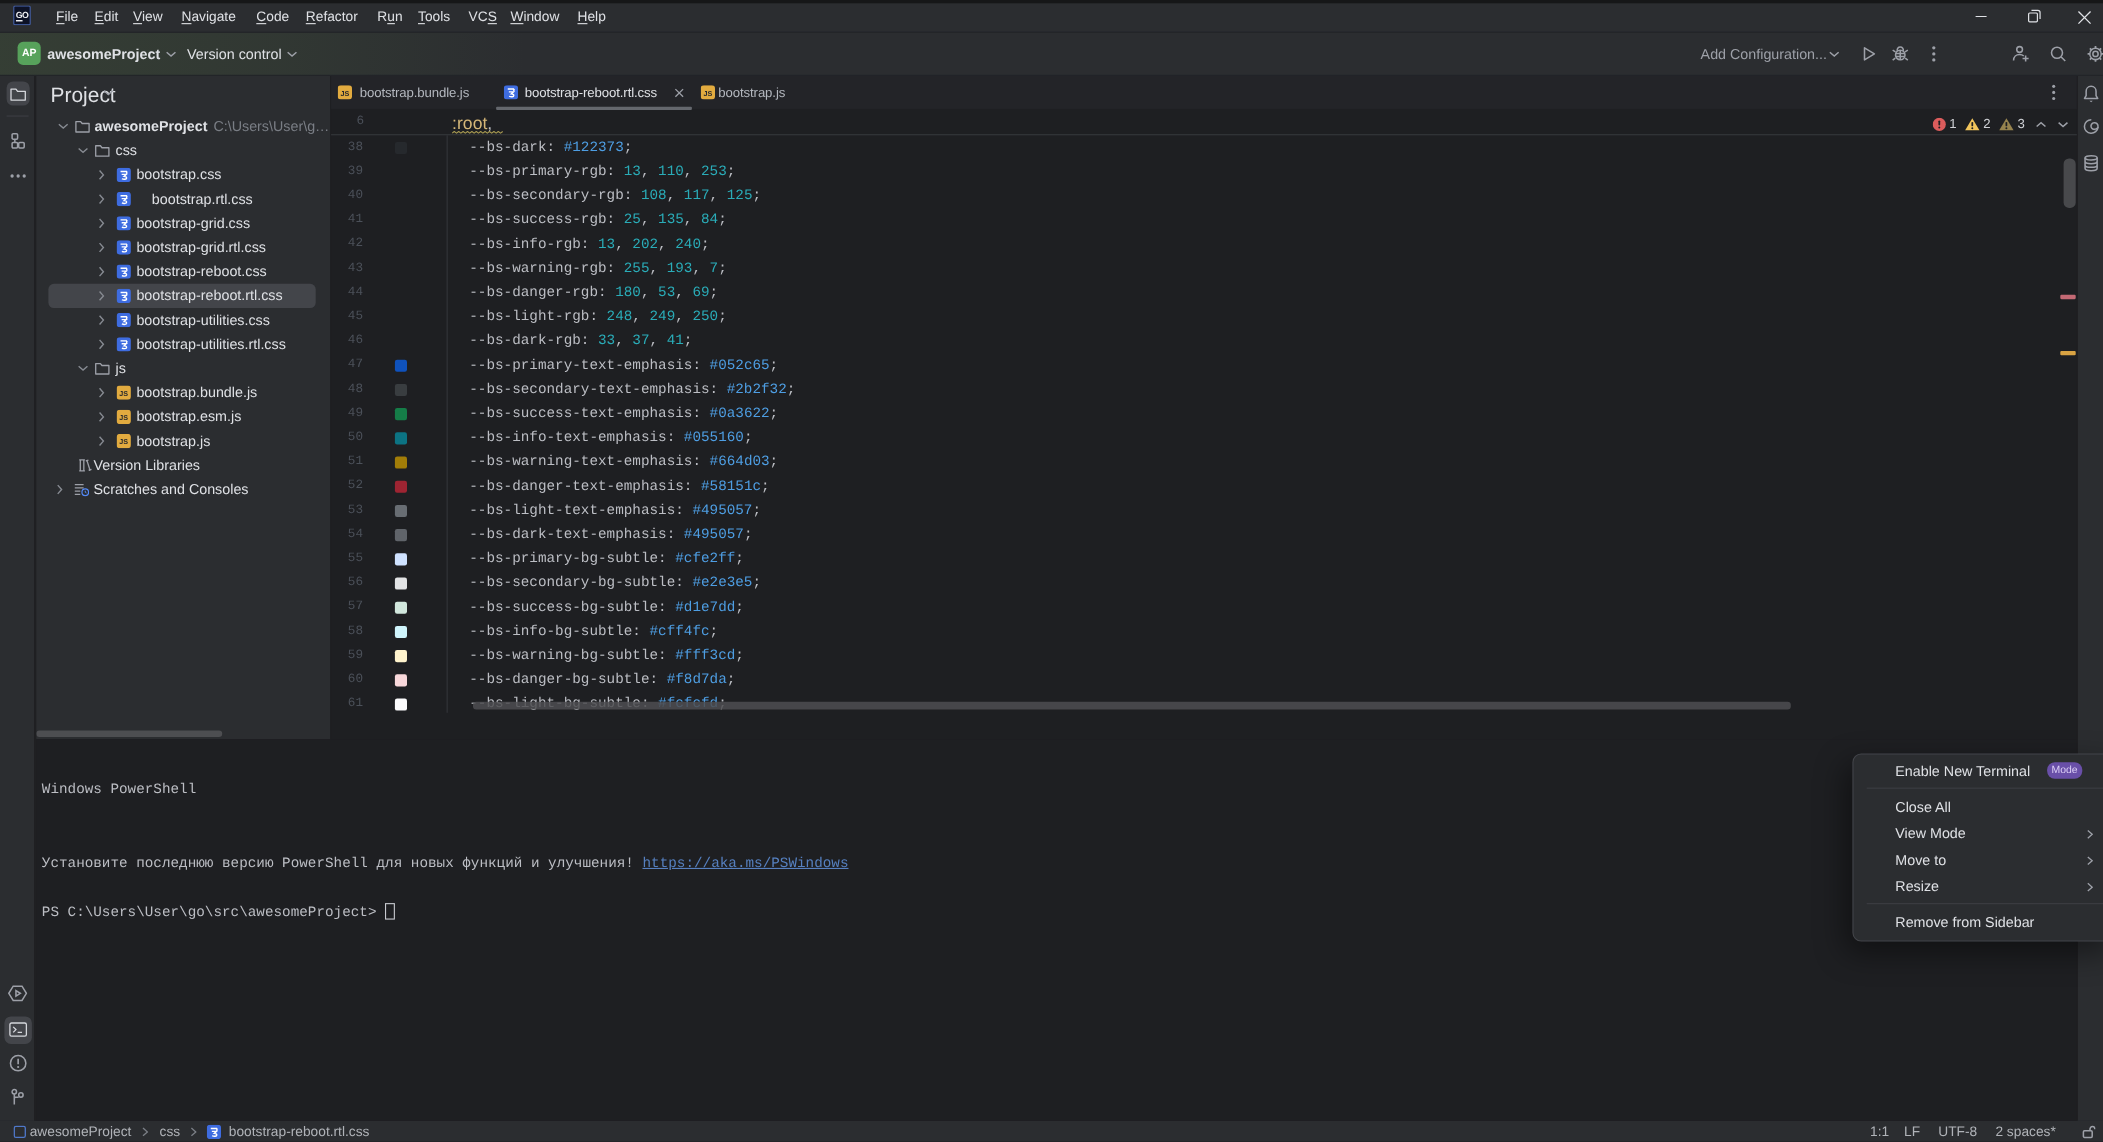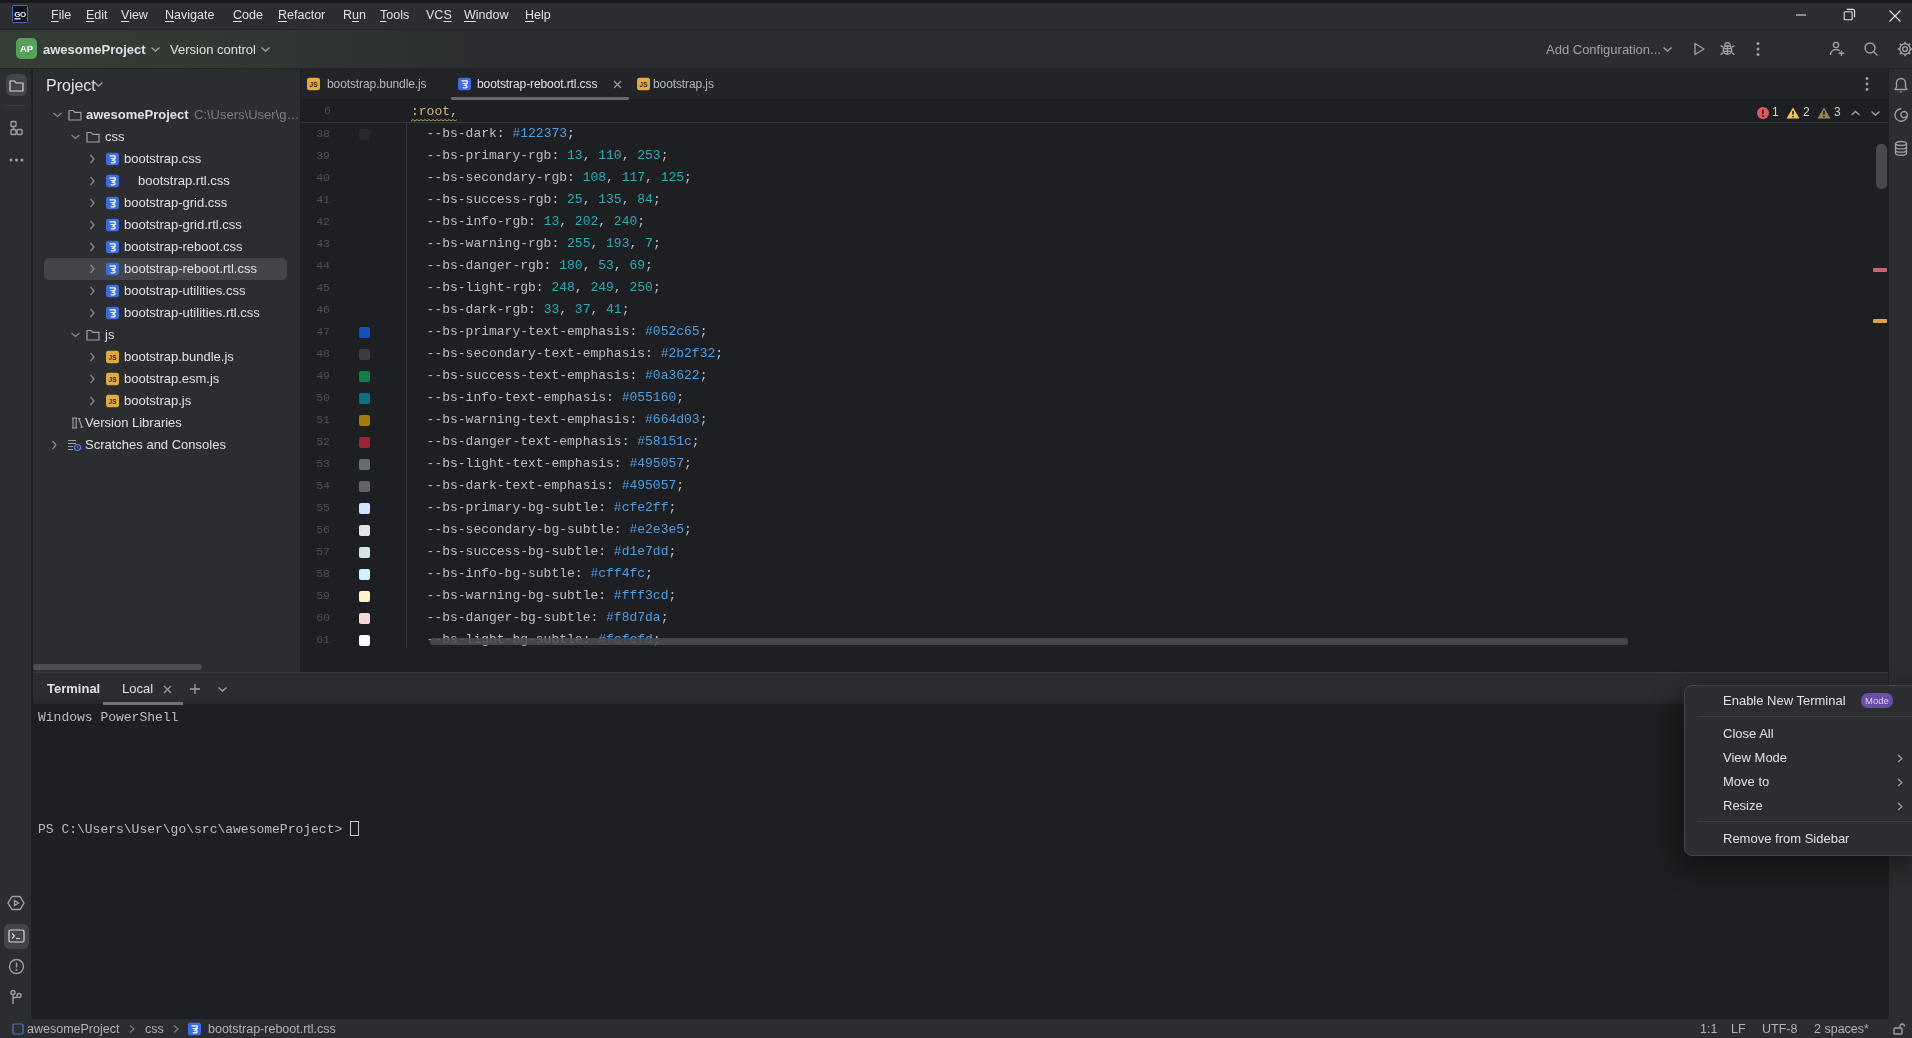--- a/index.html
+++ b/index.html
@@ -23,21 +23,21 @@
 .trow span{position:absolute;top:50%;transform:translateY(-50%);line-height:22px}
 .tpath{color:#7a7e85}
 .tsel{position:absolute;left:11px;top:0;width:243px;height:22px;background:#43454a;border-radius:5px}
 .chev{position:absolute;top:50%;transform:translateY(-50%)}
 .ticon{position:absolute;top:50%;transform:translateY(-50%)}
 
 #editor{position:absolute;left:301px;top:69px;width:1587px;height:603px;background:#1e1f22}
 #tabbar{position:absolute;left:0;top:0;width:1587px;height:30px;background:#232428;z-index:3}
 .tabtext{position:absolute;top:8px;white-space:nowrap;font-size:12px;letter-spacing:-0.1px}
 #sticky{position:absolute;left:0;top:31px;width:1587px;height:23px;background:#1e1f22;border-bottom:1px solid #36383c}
-.mono{font-family:Liberation Mono, monospace;font-size:13px}
+.mono{font-family:Liberation Sans, sans-serif;font-size:16px}
 .lnum{position:absolute;width:40px;text-align:right;color:#4b5059;font-family:"Liberation Mono",monospace;font-size:11.5px}
 .codeline{position:absolute;left:0;width:1580px;height:22px;line-height:22px;font-family:"Liberation Mono",monospace;font-size:13px;white-space:pre;color:#bcbec4}
 .codeline .ln{position:absolute;left:0;width:29px;text-align:right;color:#4b5059;font-size:11.5px}
 .codeline .ct{position:absolute;left:110px}
 .sw{position:absolute;left:58px;top:5.5px;width:11px;height:11px;border-radius:2px}
 .hex{color:#4e9ee3}
 .num{color:#2aacb8}
 
 #terminal{position:absolute;left:33px;top:672px;width:1855px;height:347px;background:#1e1f22}
 #termhead{position:absolute;left:0;top:0;width:1855px;height:32px;background:linear-gradient(#2b2d30 75%,#26272b 100%);border-top:1px solid #3a3c40}
@@ -190,21 +190,21 @@
       <path d="M8.2 1.8 A6.2 6.2 0 1 0 14.3 8.6" class="g"></path>
       <path d="M14.3 8.6 C14.6 5.6 12.6 4.4 10.8 4.6 C8.6 4.85 7.6 6.6 8 8.4 C8.4 10.2 10.3 11 12 10.4 C13.2 10 14.1 9.2 14.3 8.6 Z" class="g" stroke-linejoin="round"></path>
     </svg>
  <svg class="abs" style="left:4px;top:71px" width="16" height="17" viewBox="0 0 16 17">
       <ellipse cx="8" cy="3.5" rx="5.5" ry="2" class="g"></ellipse>
       <path d="M2.5 3.5 V13 C2.5 14.2 5 15.2 8 15.2 C11 15.2 13.5 14.2 13.5 13 V3.5 M2.5 6.7 C2.5 7.9 5 8.9 8 8.9 C11 8.9 13.5 7.9 13.5 6.7 M2.5 9.9 C2.5 11.1 5 12.1 8 12.1 C11 12.1 13.5 11.1 13.5 9.9" class="g"></path>
     </svg>
 </div>
 
 <div id="project">
- <div class="abs" style="left:13px;top:8px;font-size:16px;color:#dfe1e5">Project</div>
+ <div class="abs" style="left:13px;top:8px;font-size:19px;color:#dfe1e5">Project</div>
  <svg class="abs" style="left:60px;top:12px" width="11" height="7">
       <path d="M1.5 1.5 L5.5 5 L9.5 1.5" class="g"></path>
     </svg>
 </div>
 <div id="project-tree" style="position:absolute;left:33px;top:69px;width:267px;height:603px;overflow:hidden">
     <div class="trow" style="top:35px">
       <svg class="chev" style="left:19px" width="11" height="7" viewBox="0 0 11 7">
         <path d="M1.5 1.5 L5.5 5 L9.5 1.5" stroke="#868a91" stroke-width="1.3" fill="none"></path>
       </svg>
       <svg class="ticon" style="left:35px" width="14" height="12" viewBox="0 0 14 12">
@@ -458,35 +458,22 @@
       <div class="codeline" style="top:560px"><span class="ln">61</span><div class="sw" style="background:#fcfcfd"></div><span class="ct">  --bs-light-bg-subtle: <span class="hex">#fcfcfd</span>;</span></div>
     </div>
 
  <div class="abs" style="left:129px;top:569px;width:1198px;height:7px;background:#4d4e51;border-radius:3px;opacity:.85"></div>
  <div class="abs" style="left:1575px;top:75px;width:11px;height:45px;background:#4d4e51;border-radius:5px;opacity:.9"></div>
  <div class="abs" style="left:1572px;top:199px;width:14px;height:4px;background:#c36974;border-radius:1px"></div>
  <div class="abs" style="left:1572px;top:250px;width:14px;height:4px;background:#d9a343;border-radius:1px"></div>
 </div>
 
 <div id="terminal">
- <div id="termhead">
-  <div class="abs" style="left:14px;top:8px;font-size:13px;font-weight:600;color:#dfe1e5">Terminal</div>
-  <div class="abs" style="left:89px;top:8px;font-size:13px;color:#dfe1e5">Local</div>
-  <svg class="abs" style="left:130px;top:12px" width="9" height="9">
-        <path d="M1 1 L8 8 M8 1 L1 8" stroke="#9da0a8" stroke-width="1.2"></path>
-      </svg>
-  <div class="abs" style="left:70px;top:29px;width:80px;height:3px;background:#6f737a"></div>
-  <svg class="abs" style="left:156px;top:10px" width="12" height="12">
-        <path d="M6 1 V11 M1 6 H11" stroke="#9da0a8" stroke-width="1.3"></path>
-      </svg>
-  <svg class="abs" style="left:184px;top:13px" width="11" height="7">
-        <path d="M1.5 1.5 L5.5 5 L9.5 1.5" class="g"></path>
-      </svg>
- </div>
  <div class="termline" style="top:35px">Windows PowerShell</div>
+ <div class="termline" style="top:102px">Установите последнюю версию PowerShell для новых функций и улучшения! <span style="color:#5680c0;text-decoration:underline">https://aka.ms/PSWindows</span></div>
  <div class="termline" style="top:147px">PS C:\Users\User\go\src\awesomeProject&gt;</div>
  <div class="abs" style="left:317px;top:149px;width:9px;height:15px;border:1px solid #c8cad0"></div>
 </div>
 
 <div id="statusbar">
  <svg class="it" style="left:12px" width="12" height="12" viewBox="0 0 12 12">
       <rect x="1" y="1" width="10" height="10" rx="1.5" fill="none" stroke="#4f78c9" stroke-width="1.2"></rect>
     </svg>
  <div class="it" style="left:27px">awesomeProject</div>
  <svg class="it" style="left:129px" width="6" height="9">

